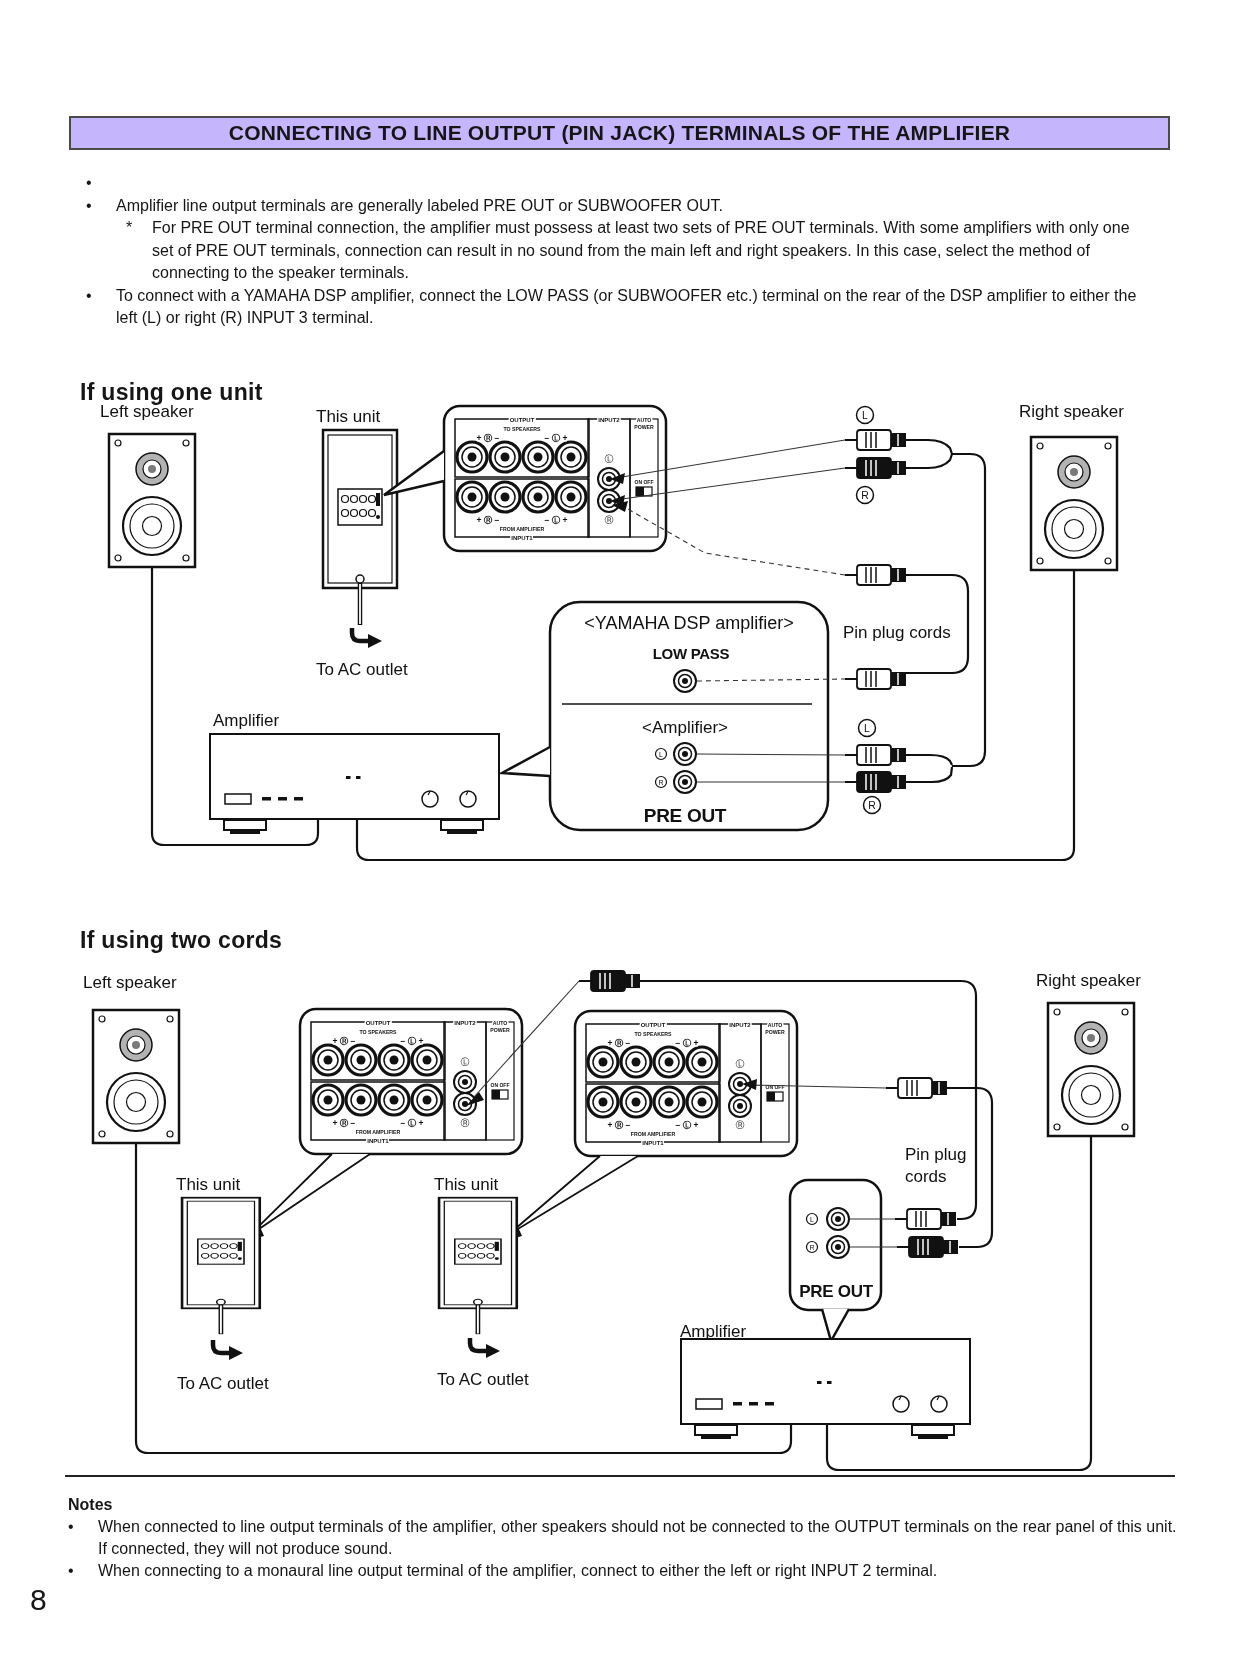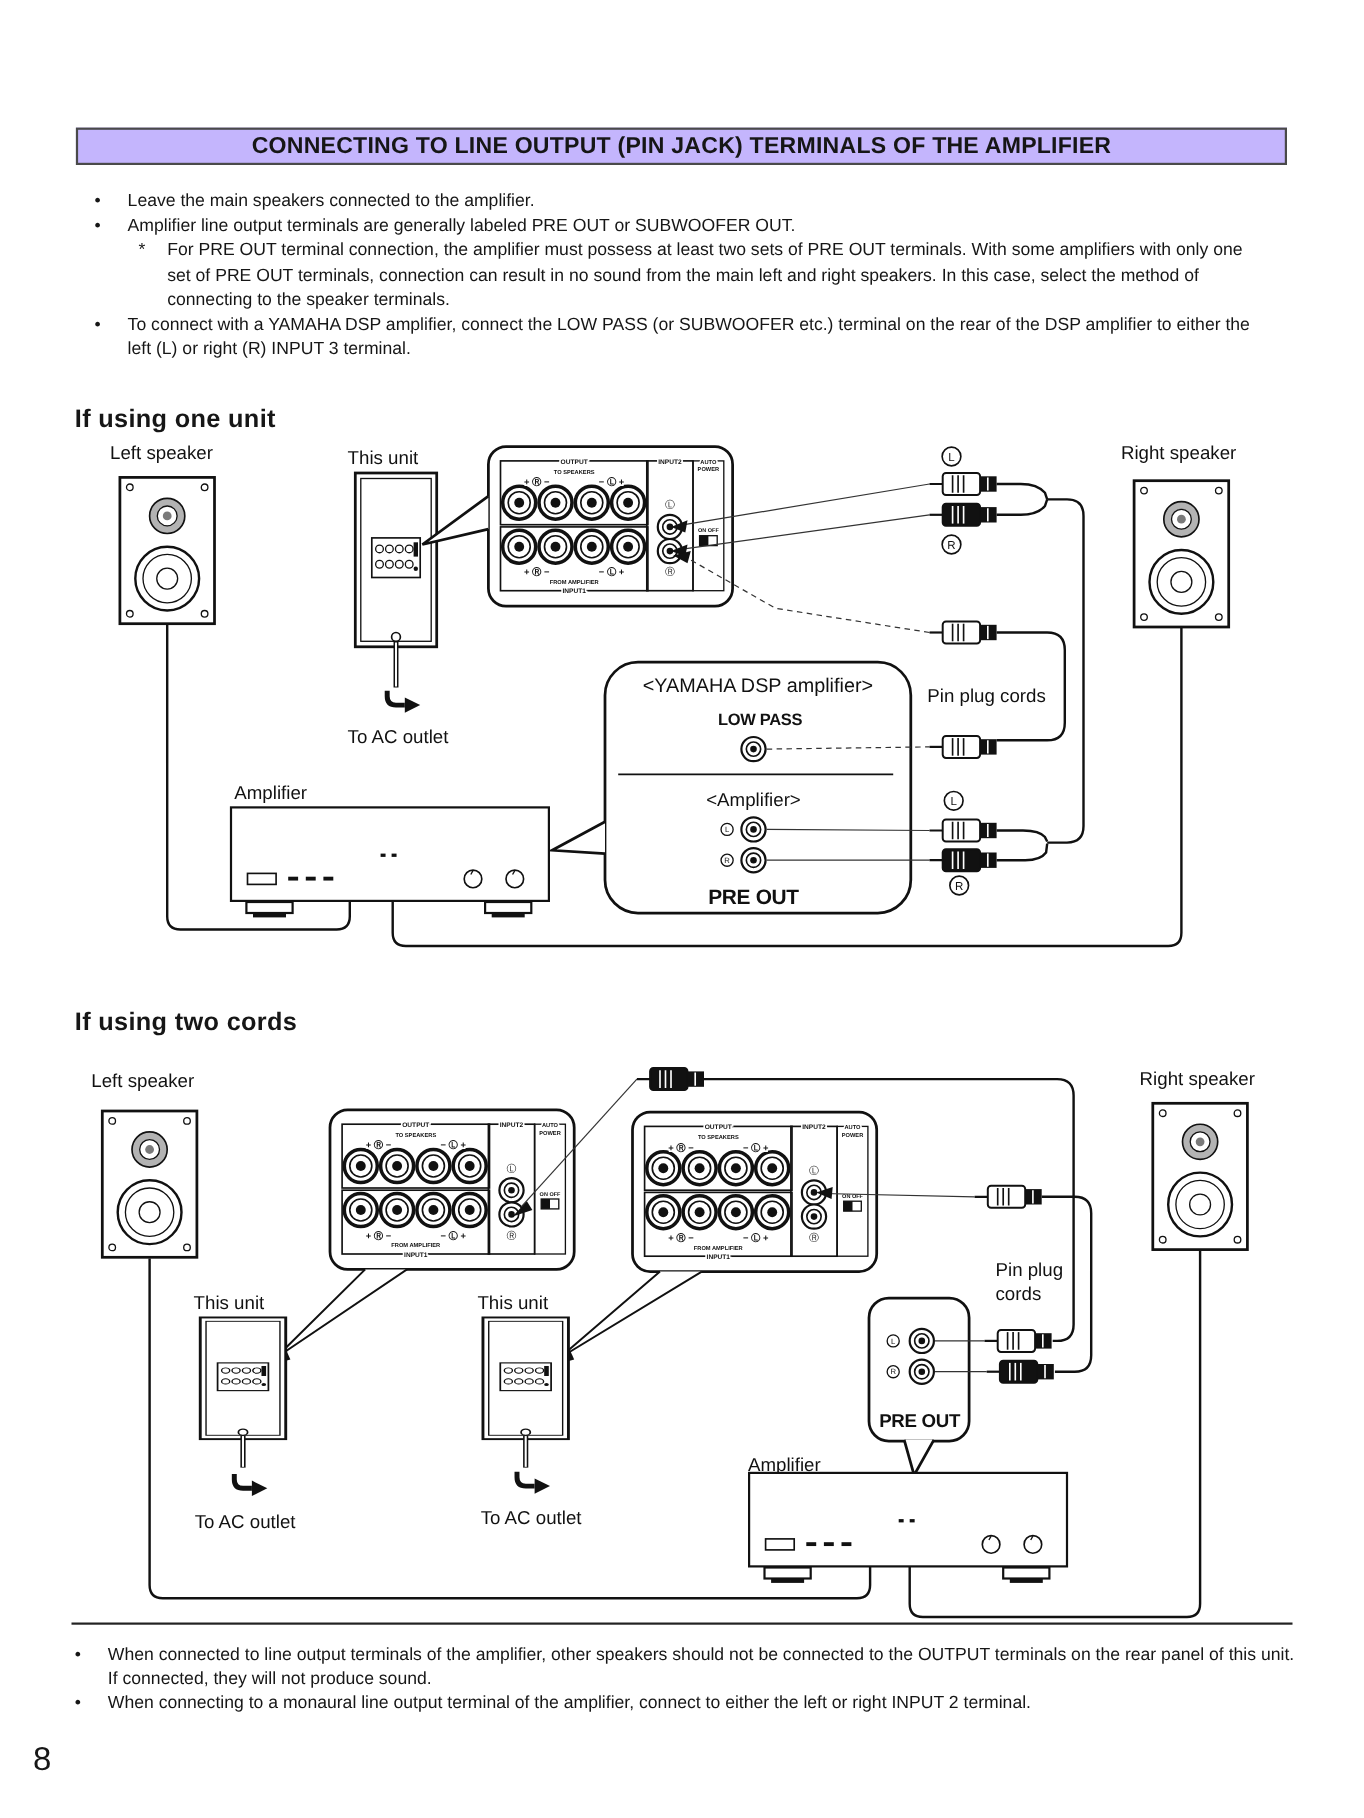--- a/index.html
+++ b/index.html
@@ -5,21 +5,21 @@
   html,body{margin:0;padding:0;background:#fff;}
   body{width:1240px;height:1653px;position:relative;font-family:"Liberation Sans",sans-serif;color:#161616;overflow:hidden;}
   .abs{position:absolute;}
   #header-bar{left:69px;top:116px;width:1097px;height:30px;background:#c4b5fd;border:2px solid #4a4a4a;
     font-weight:bold;font-size:21px;text-align:center;line-height:30px;letter-spacing:.2px;}
   #intro{left:86px;top:172px;width:1070px;font-size:16px;line-height:22.5px;}
   .brow{display:flex;}
   .bmark{width:30px;flex:0 0 30px;}
   .smark{width:26px;flex:0 0 26px;}
   .sub{padding-left:40px;}
-  h2{margin:0;font-size:23px;font-weight:bold;letter-spacing:.3px;}
+  h2{margin:12px;font-size:23px;font-weight:bold;letter-spacing:.3px;}
   #h2-one{left:68px;top:367px;}
   #h2-two{left:68px;top:915px;}
   svg{position:absolute;left:0;}
   #dg1{top:395px;}
   #dg2{top:945px;}
   #hrule{left:65px;top:1475px;width:1110px;height:2px;background:#222;}
   #notes{left:68px;top:1494px;width:1110px;font-size:16px;line-height:22px;}
   #notes .nh{font-weight:bold;}
   #pagenum{left:30px;top:1583px;font-size:30px;}
   
@@ -40,21 +40,20 @@
   .bub1{font-size:18px;} .lp{font-size:15px;letter-spacing:-.3px;} .po{font-size:19px;letter-spacing:-.3px;}
 </style>
 </head>
 <body>
 
 <div class="abs" id="header-bar">CONNECTING TO LINE OUTPUT (PIN JACK) TERMINALS OF THE AMPLIFIER</div>
 
 <div class="abs" id="intro">
   <div class="brow">
     <span class="bmark">•</span>
-    <span>Leave the main speakers connected to the amplifier.</span>
   </div>
   <div class="brow">
     <span class="bmark">•</span>
     <span>Amplifier line output terminals are generally labeled PRE OUT or SUBWOOFER OUT.</span>
   </div>
   <div class="brow sub">
     <span class="smark">*</span>
     <span style="width:985px">For PRE OUT terminal connection, the amplifier must possess at least two sets of PRE OUT terminals.  With some amplifiers with only one set of PRE OUT terminals, connection can result in no sound from the main left and right speakers.  In this case, select the method of connecting to the speaker terminals.</span>
   </div>
   <div class="brow">
@@ -309,20 +308,21 @@
   <text x="680" y="392" class="lab">Amplifier</text>
   <use href="#amp-proto" x="680" y="393"></use>
 
   <text x="1036" y="41" class="lab">Right speaker</text>
   <use href="#speaker-proto" x="1047" y="57"></use>
 </svg>
 
 <div class="abs" id="hrule"></div>
 
 <div class="abs" id="notes">
+  <div class="nh">Notes</div>
   <div class="brow">
     <span class="bmark">•</span>
     <span>When connected to line output terminals of the amplifier, other speakers should not be connected to the OUTPUT terminals on the rear panel of this unit.  If connected, they will not produce sound.</span>
   </div>
   <div class="brow">
     <span class="bmark">•</span>
     <span>When connecting to a monaural line output terminal of the amplifier, connect to either the left or right INPUT 2 terminal.</span>
   </div>
 </div>
 

